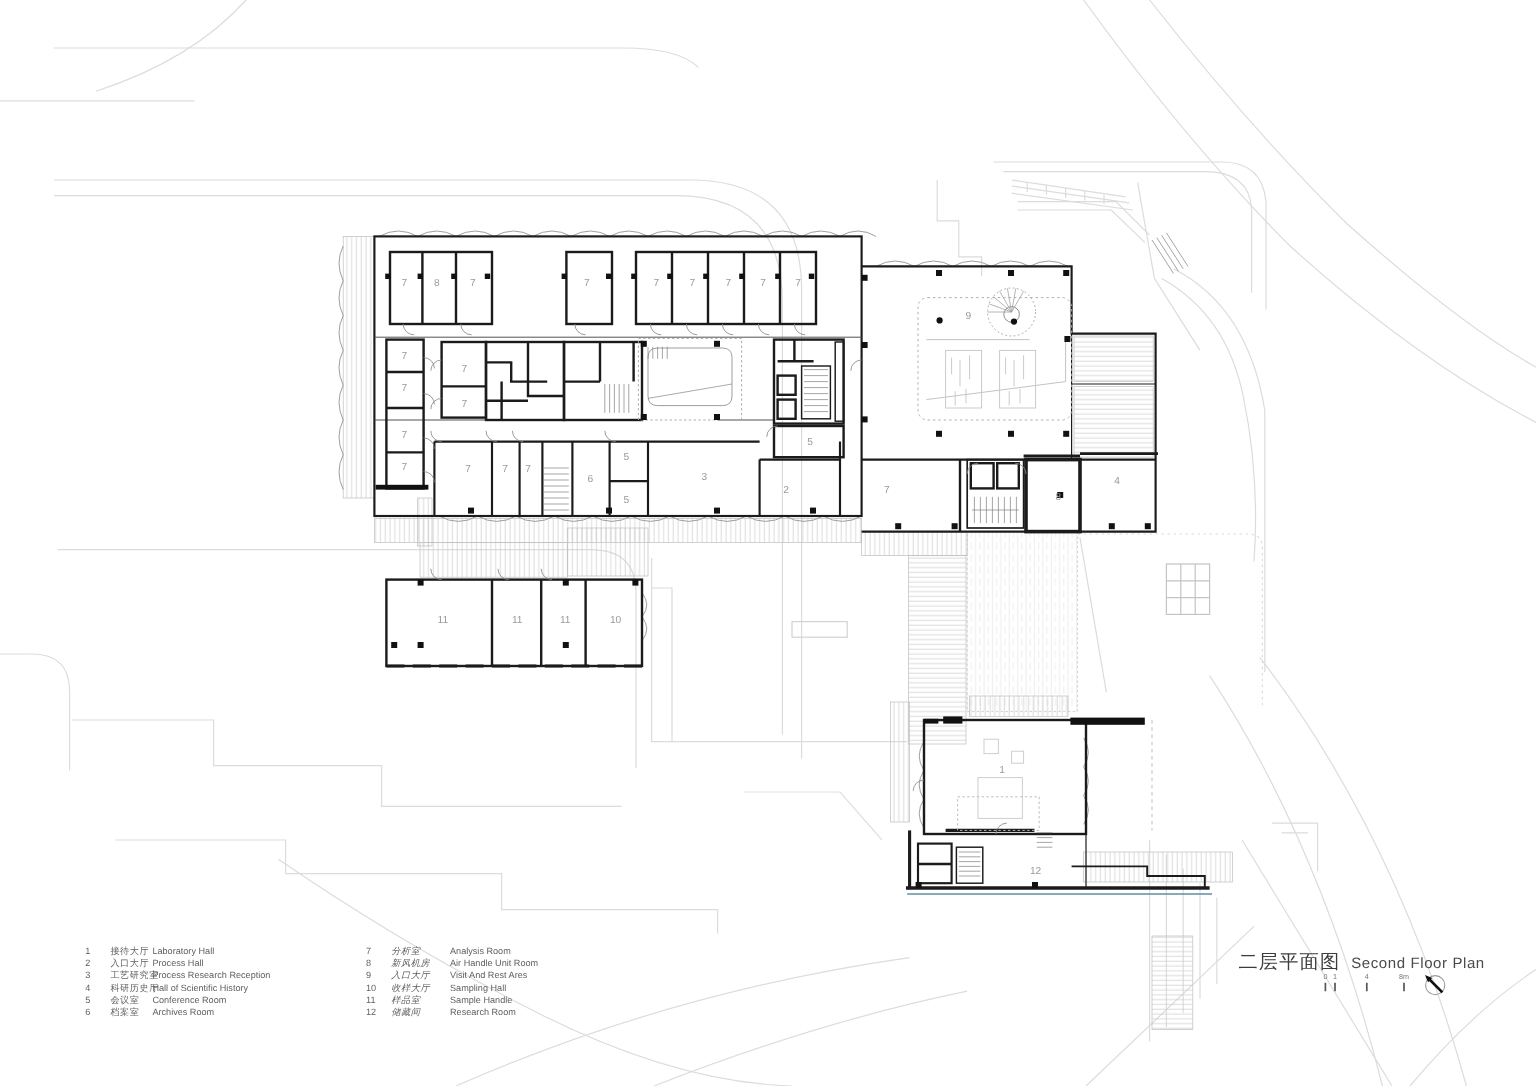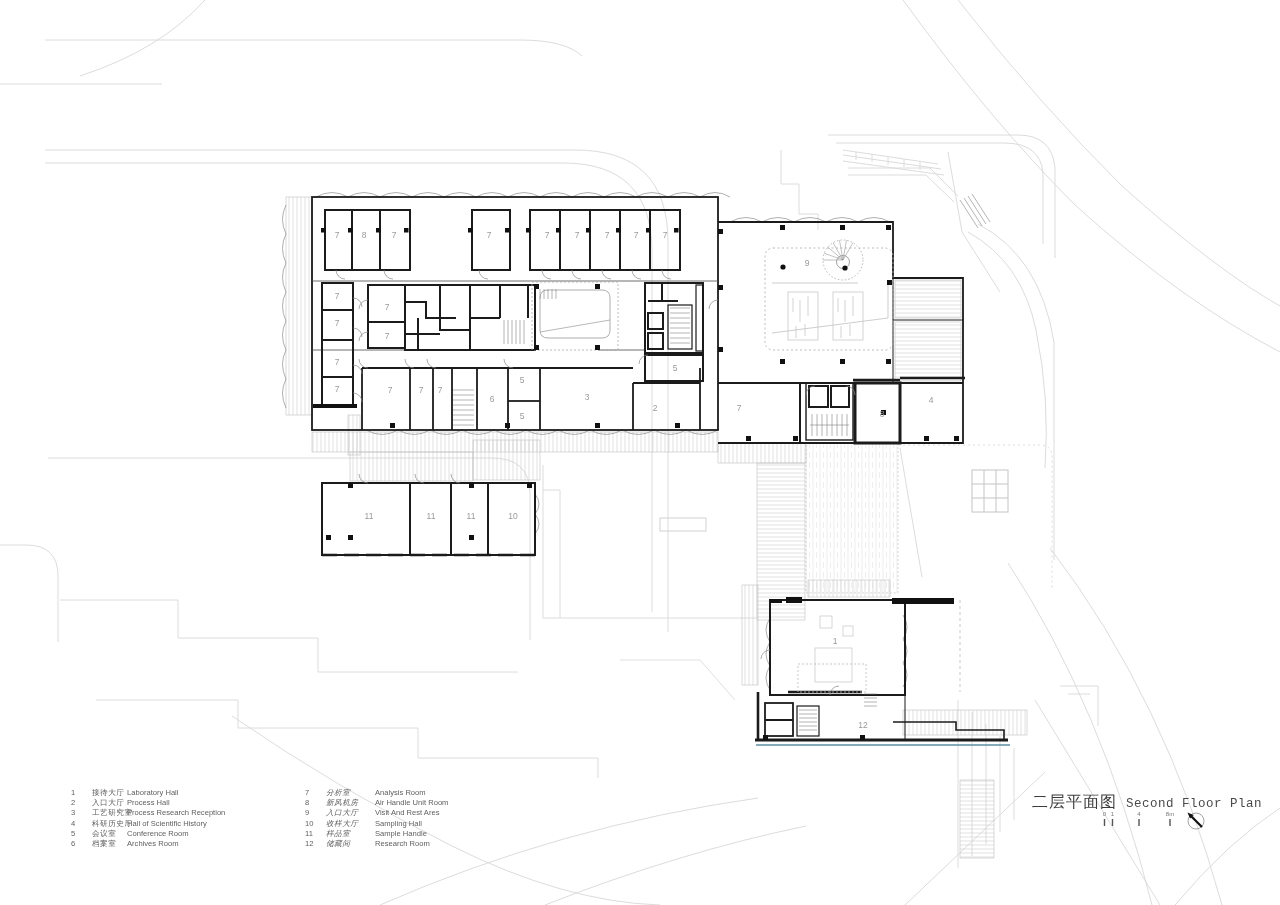--- a/index.html
+++ b/index.html
@@ -9,21 +9,21 @@
   .legend{position:absolute;top:788px;font-size:7.6px;line-height:10.2px;color:#5f5f5f;}
   .legend-col1{left:71px;}
   .legend-col2{left:305px;}
   .legend-row{display:flex;white-space:nowrap;}
   .legend-num{width:21px;}
   .legend-zh{width:35px;letter-spacing:.5px;}
   .legend-col2 .legend-zh{width:49px;font-style:italic;}
   .legend-en{}
   .titleblock{position:absolute;left:1032px;top:792px;display:flex;gap:9px;align-items:baseline;white-space:nowrap;}
   .title-zh{font-size:16px;color:#3c3c3c;letter-spacing:1px;}
-  .title-en{font-size:12.5px;color:#4a4a4a;letter-spacing:.5px;font-family:Liberation Mono, monospace;}
+  .title-en{font-size:12.5px;color:#4a4a4a;letter-spacing:.5px;}
 </style>
 </head>
 <body>
 
 <svg id="plan-svg" width="1280" height="905" viewBox="0 0 1280 905">
   <defs>
     <pattern id="hv" width="4" height="4" patternUnits="userSpaceOnUse">
       <path d="M1,0 V4" stroke="#cccccc" stroke-width="0.6"></path>
     </pattern>
     <pattern id="hh" width="4" height="4" patternUnits="userSpaceOnUse">

